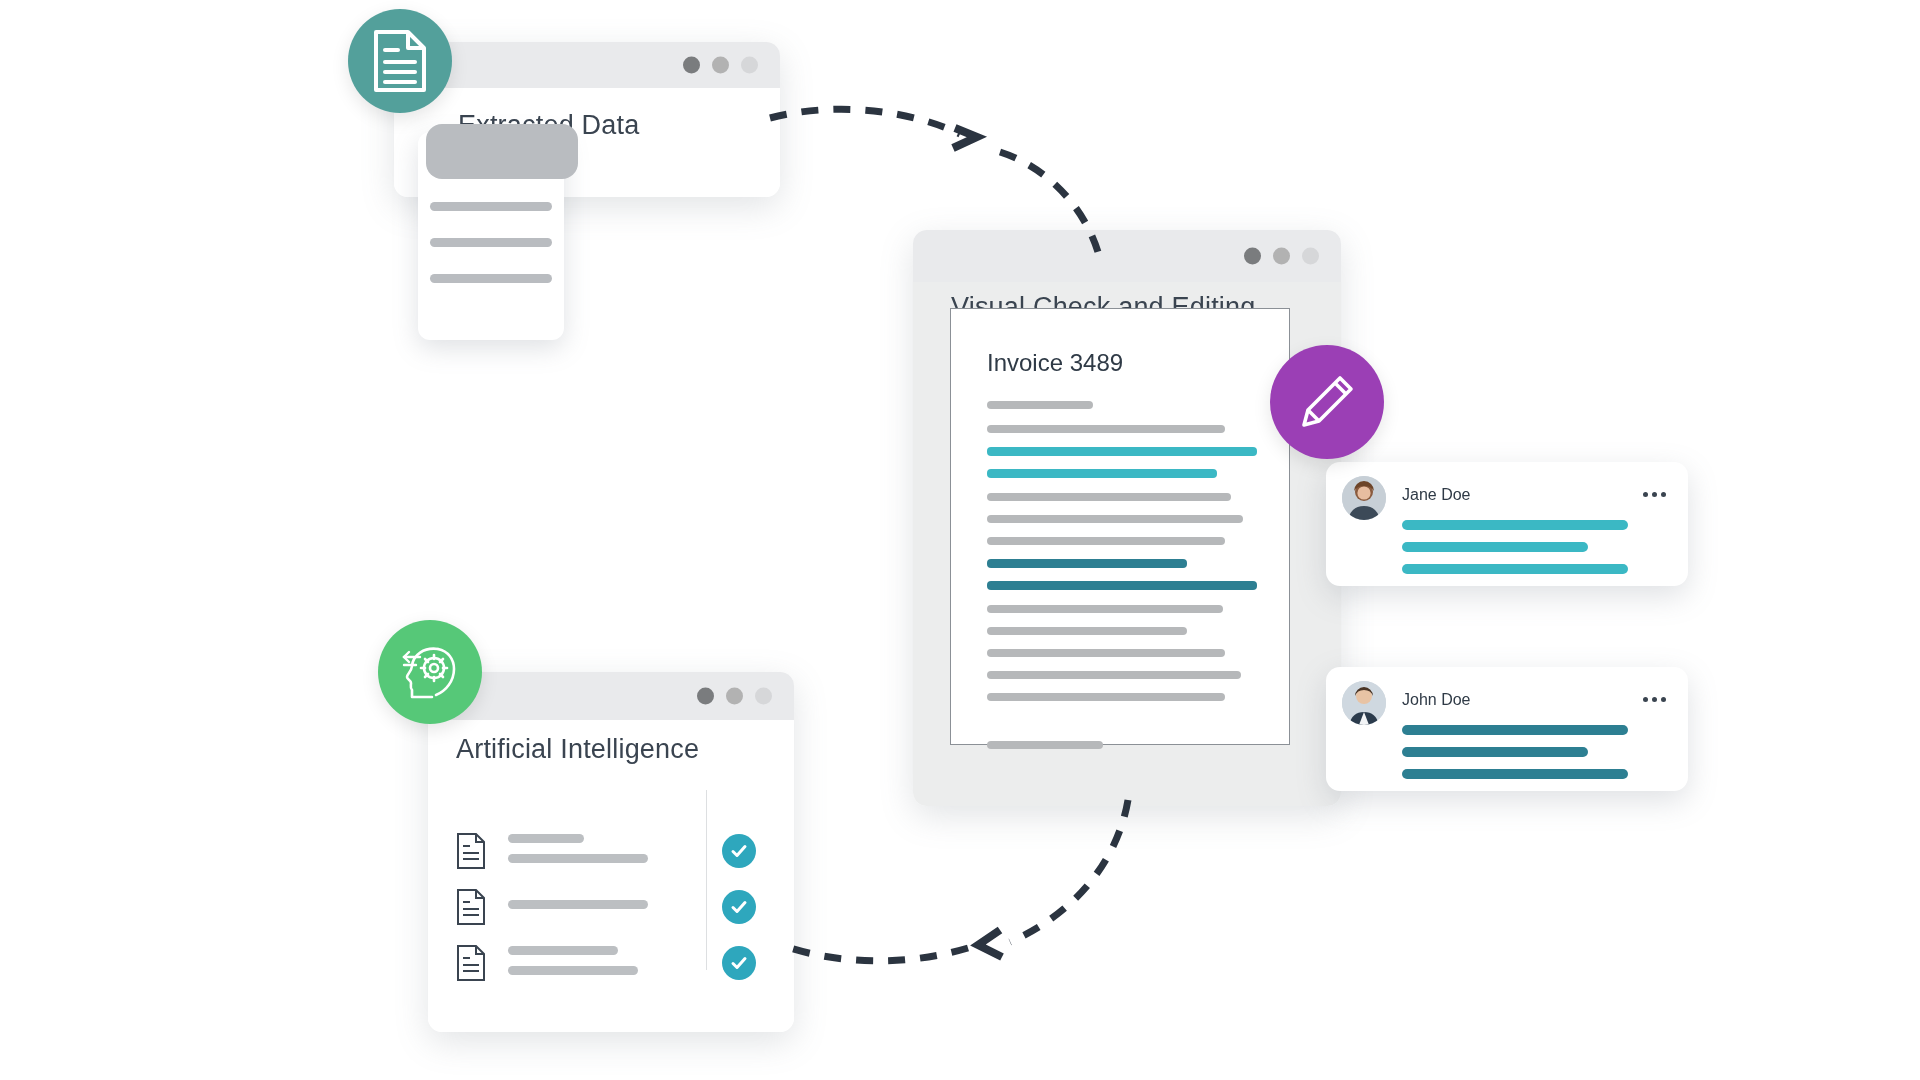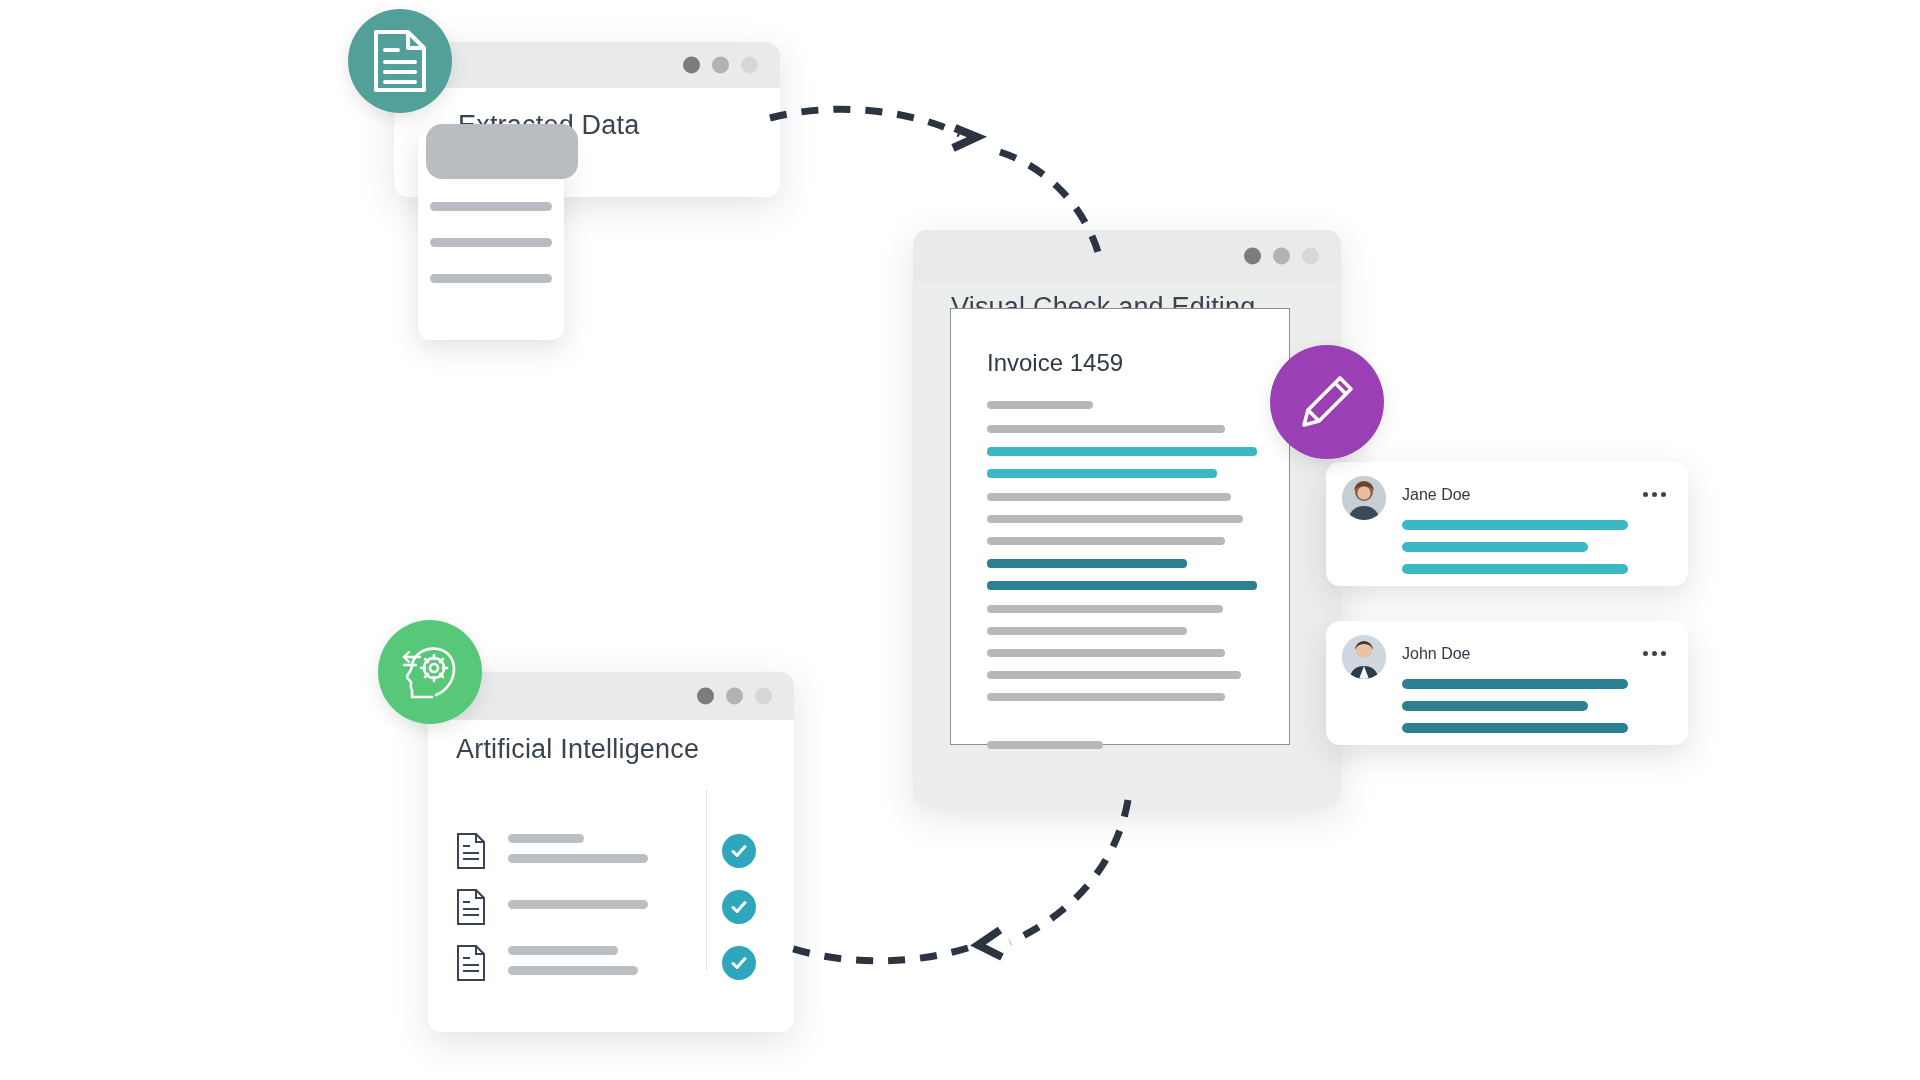--- a/index.html
+++ b/index.html
@@ -61,21 +61,21 @@
   .iline.dteal { background:#2d7f92; height: 9px; }
 
   
   #pencil-badge { left: 1270px; top: 345px; width: 114px; height: 114px;
         background:#9b3fb5; z-index: 8; }
 
   
   .comment { position:absolute; width: 362px; height: 124px; background:#ffffff;
         border-radius: 14px; box-shadow: 0 10px 30px rgba(110,120,130,0.22); z-index: 7; }
   #comment-jane { left: 1326px; top: 462px; }
-  #comment-john { left: 1326px; top: 621px; }
+  #comment-john { left: 1326px; top: 667px; }
   .avatar { position:absolute; left: 16px; top: 14px; width: 44px; height: 44px;
         border-radius: 50%; overflow:hidden; background:#cfd6dd; }
   .cname { position:absolute; left: 76px; top: 24px; font-size: 16px; color:#2f3a46; }
   .kebab { position:absolute; right: 22px; top: 30px; display:flex; gap:4px; }
   .kebab i { width:5px; height:5px; border-radius:50%; background:#3a4450; display:block; }
   .cline { position:absolute; left: 76px; height: 10px; border-radius: 5px; }
 
   
   #ai { left: 428px; top: 672px; width: 366px; height: 360px; }
   #ai .win-bar { height: 48px; }
@@ -145,21 +145,21 @@
         <span class="dot d1"></span>
         <span class="dot d2"></span>
         <span class="dot d3"></span>
       </div>
     </div>
     <div id="visual-body"></div>
     <div class="win-title">Visual Check and Editing</div>
   </div>
 
   <div id="invoice-page">
-    <div id="invoice-title">Invoice 1459</div>
+    <div id="invoice-title">Invoice 3489</div>
     <div class="iline" style="top:92px;width:106px;"></div>
     <div class="iline" style="top:116px;width:238px;"></div>
     <div class="iline teal" style="top:138px;width:270px;"></div>
     <div class="iline teal" style="top:160px;width:230px;"></div>
     <div class="iline" style="top:184px;width:244px;"></div>
     <div class="iline" style="top:206px;width:256px;"></div>
     <div class="iline" style="top:228px;width:238px;"></div>
     <div class="iline dteal" style="top:250px;width:200px;"></div>
     <div class="iline dteal" style="top:272px;width:270px;"></div>
     <div class="iline" style="top:296px;width:236px;"></div>

